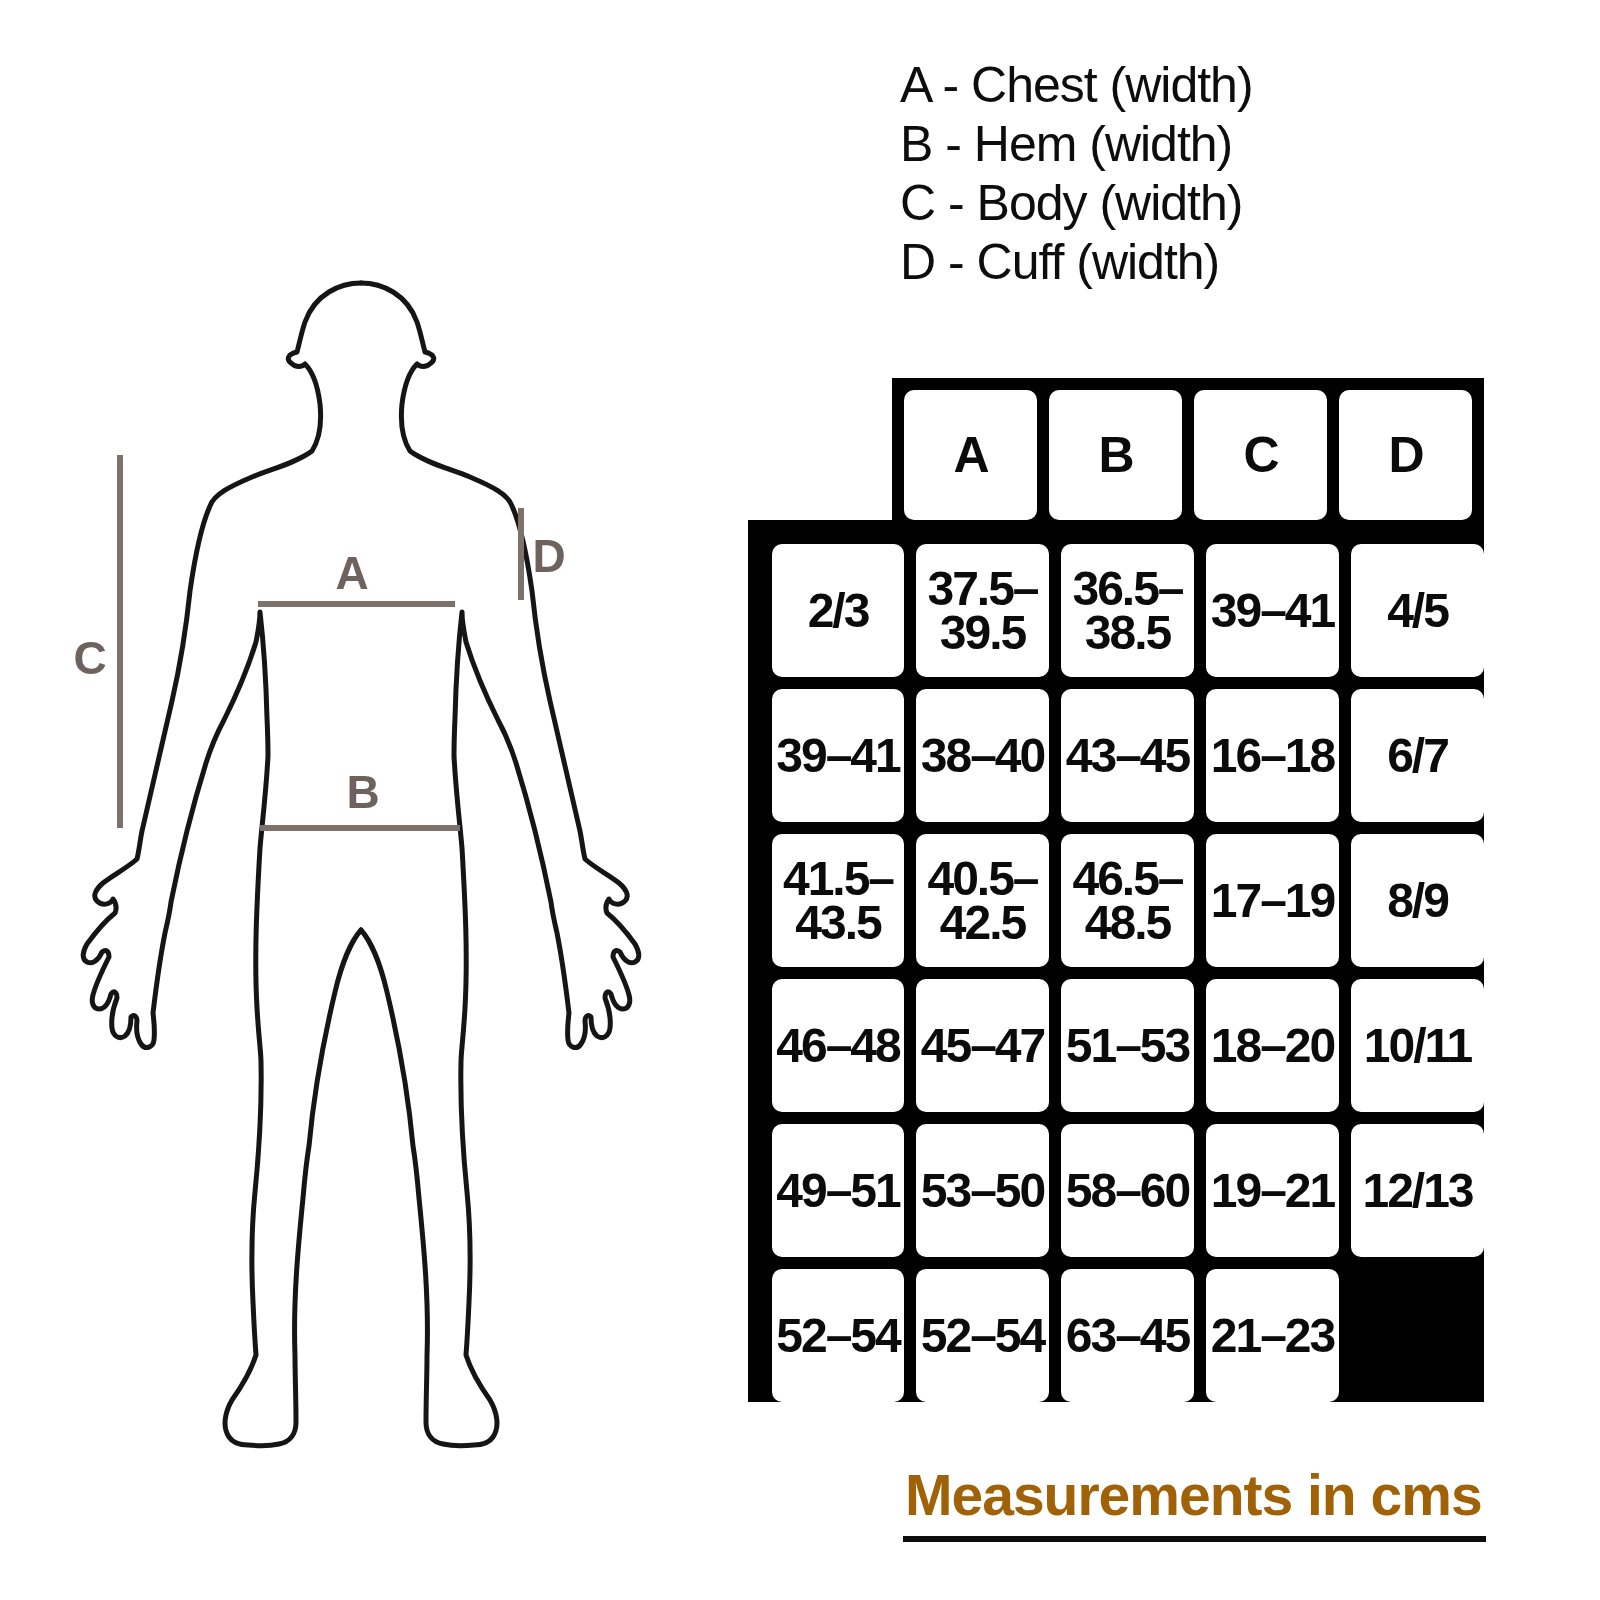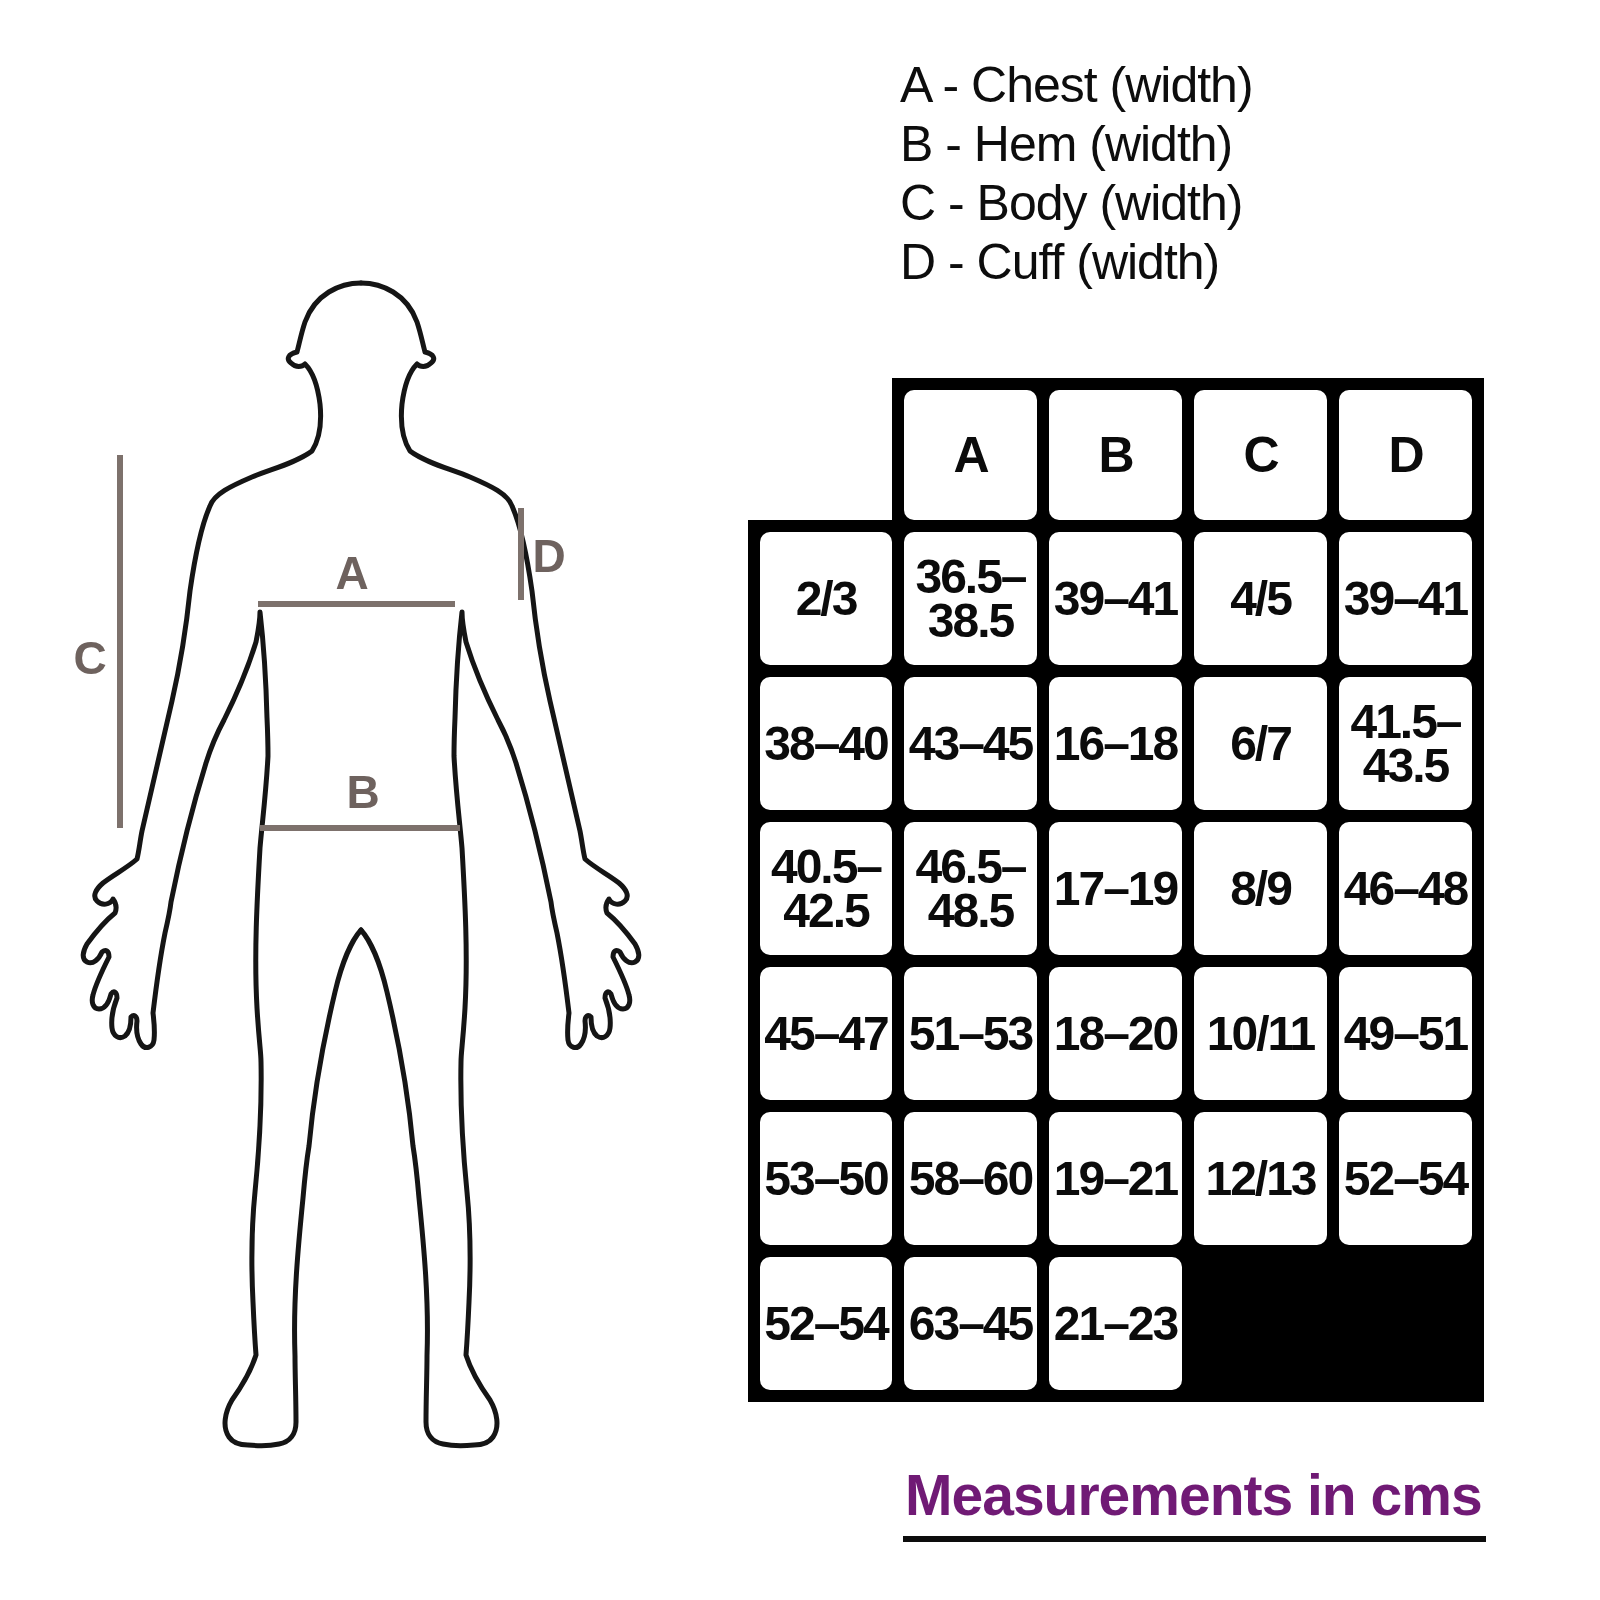--- a/index.html
+++ b/index.html
@@ -51,21 +51,21 @@
     left: 748px;
     top: 520px;
     width: 736px;
     height: 882px;
     box-sizing: border-box;
     background: #000000;
     display: grid;
     grid-template-columns: 132px repeat(4, 133px);
     grid-template-rows: repeat(6, 133px);
     gap: 12px;
-    padding: 12px;
+    padding: 24px;
   }
   .cell {
     background: #ffffff;
     border-radius: 10px;
     display: flex;
     align-items: center;
     justify-content: center;
     text-align: center;
     font-weight: bold;
     color: #0b0b0b;
@@ -75,21 +75,21 @@
     white-space: pre-line;
   }
   .cell.hdr { font-size: 50px; }
   .footer-note {
     position: absolute;
     left: 903px;
     top: 1462px;
     font-weight: bold;
     font-size: 57px;
     letter-spacing: -1px;
-    color: #701a75;
+    color: #a16207;
     border-bottom: 6px solid #0d0d0d;
     padding: 0 4px 8px 2px;
     white-space: nowrap;
   }
 </style>
 </head>
 <body>
 
 <div class="canvas">
 
@@ -182,20 +182,22 @@
 
   <div class="tbl-header">
     <div class="cell hdr">A</div>
     <div class="cell hdr">B</div>
     <div class="cell hdr">C</div>
     <div class="cell hdr">D</div>
   </div>
 
   <div class="tbl-body">
     <div class="cell">2/3</div>
+    <div class="cell">37.5–
+39.5</div>
     <div class="cell">36.5–
 38.5</div>
     <div class="cell">39–41</div>
 
     <div class="cell">4/5</div>
     <div class="cell">39–41</div>
     <div class="cell">38–40</div>
     <div class="cell">43–45</div>
     <div class="cell">16–18</div>
 

